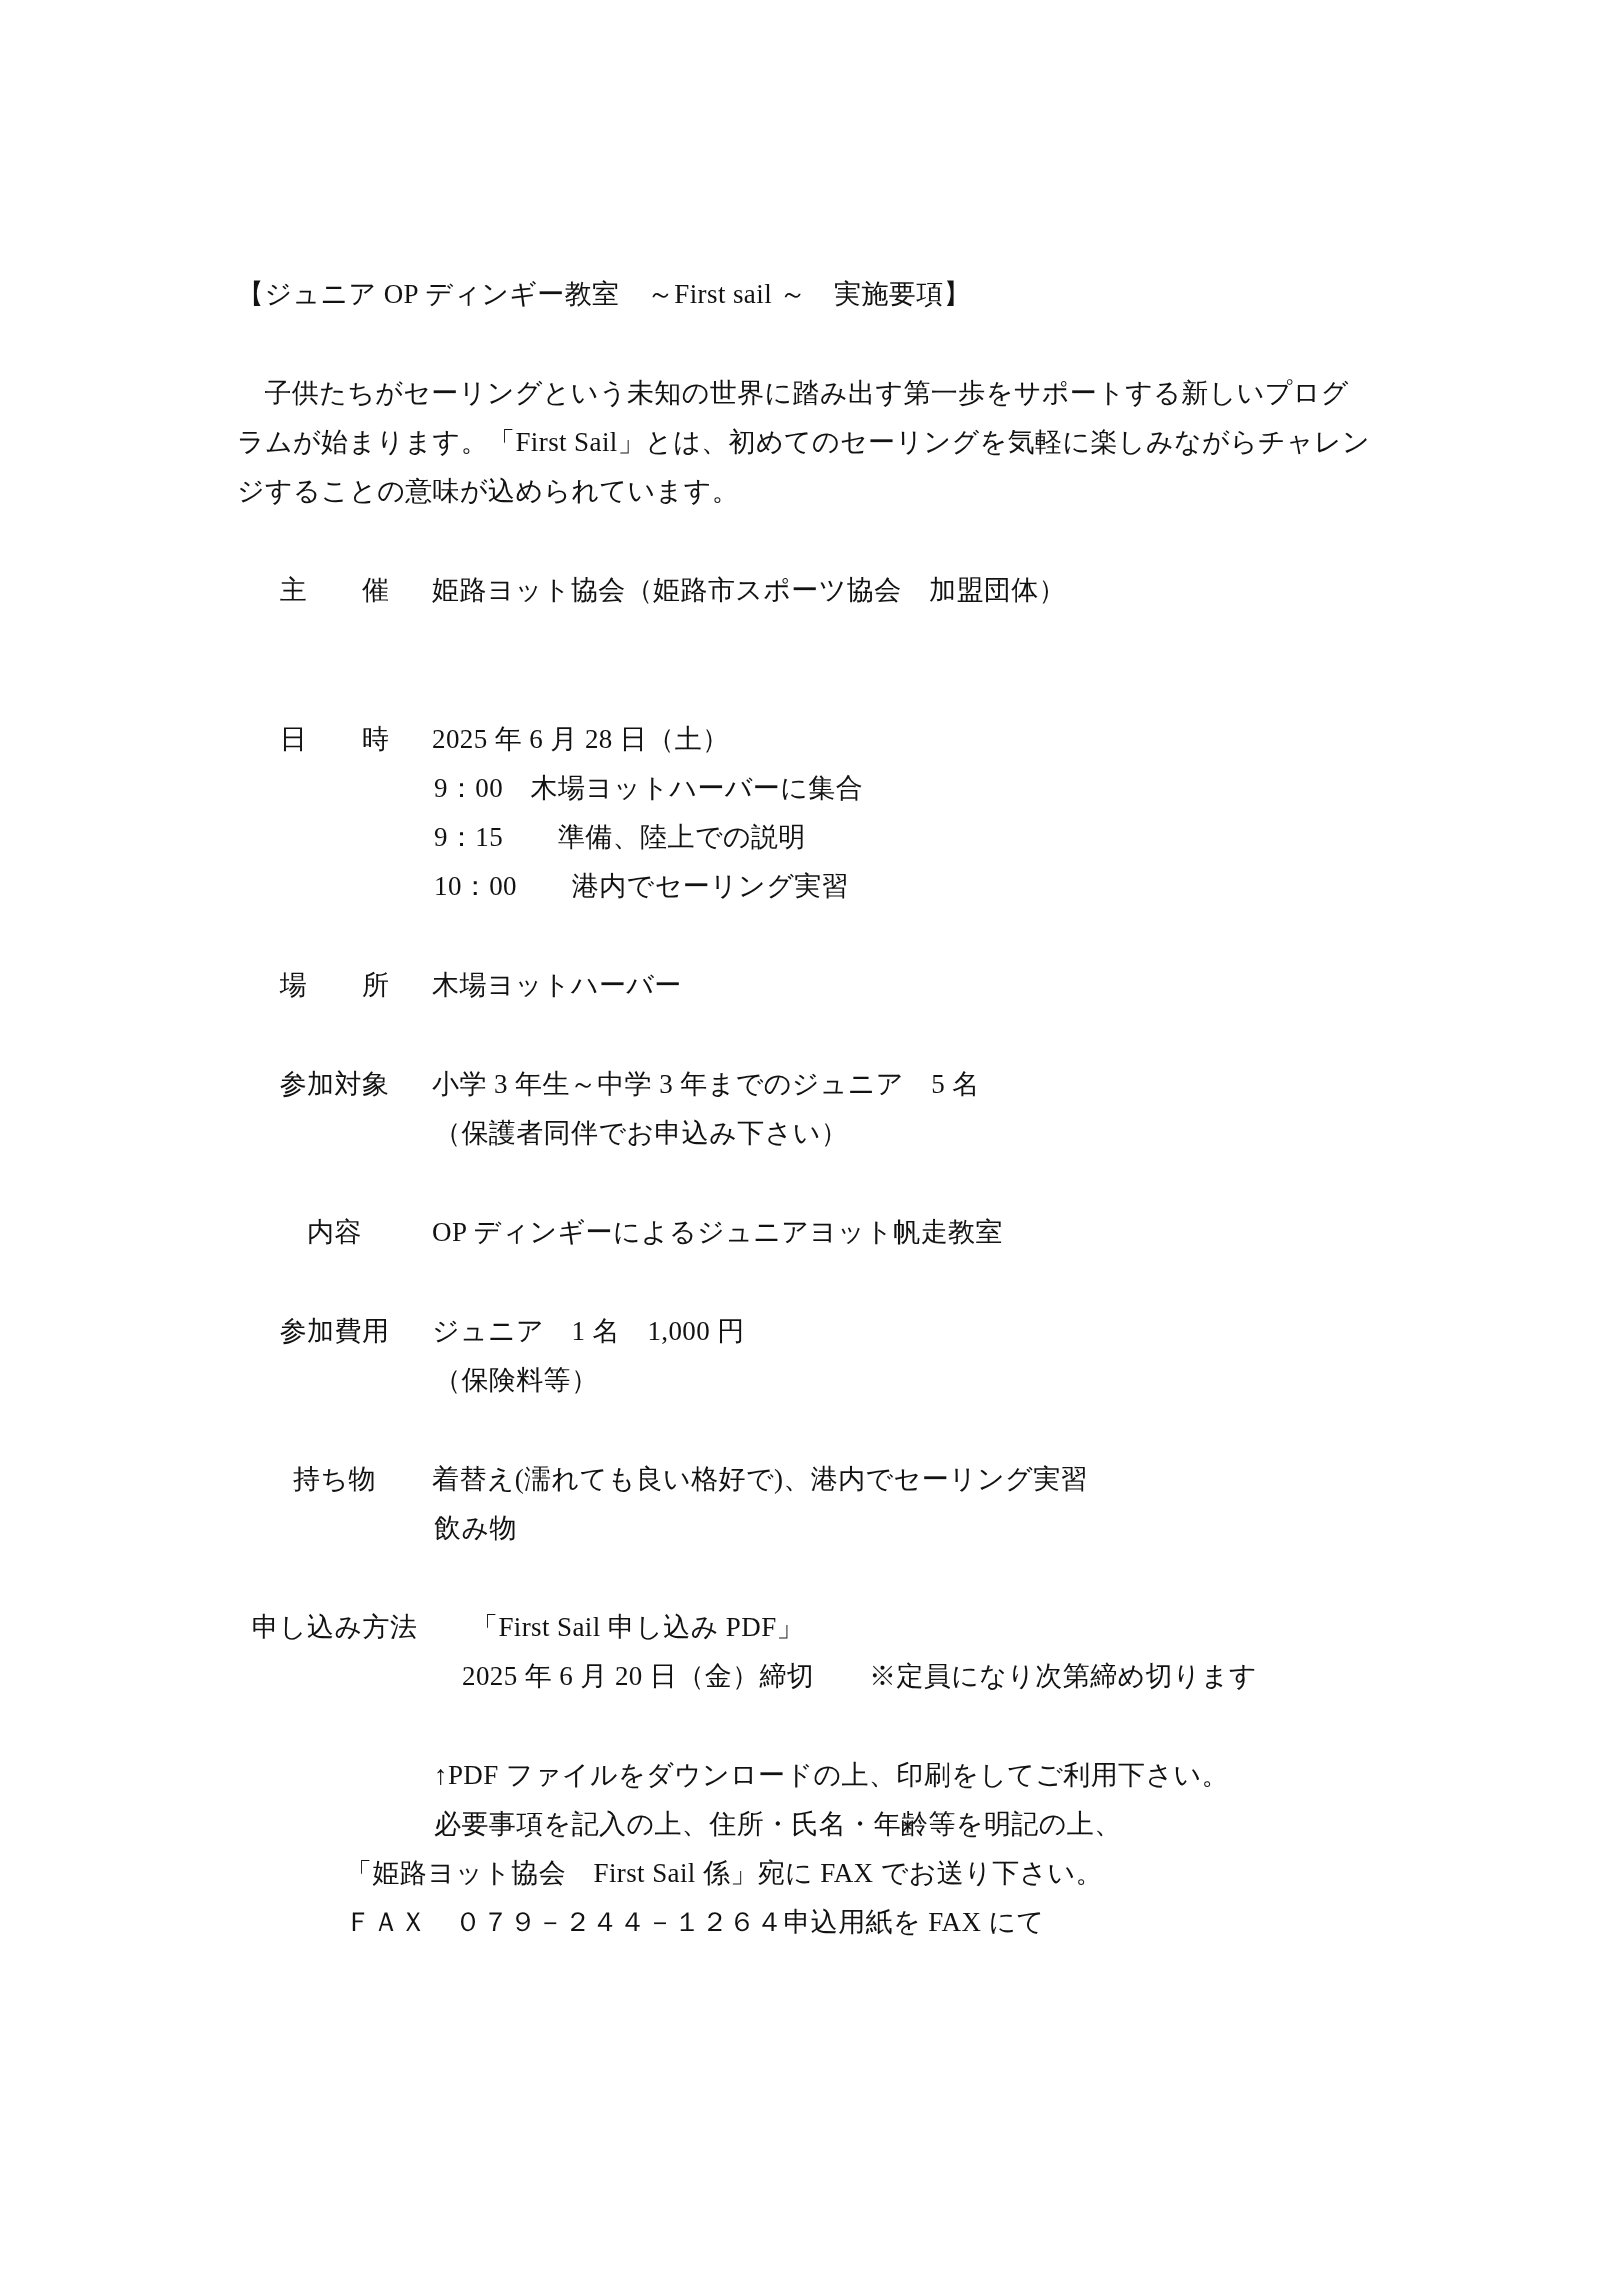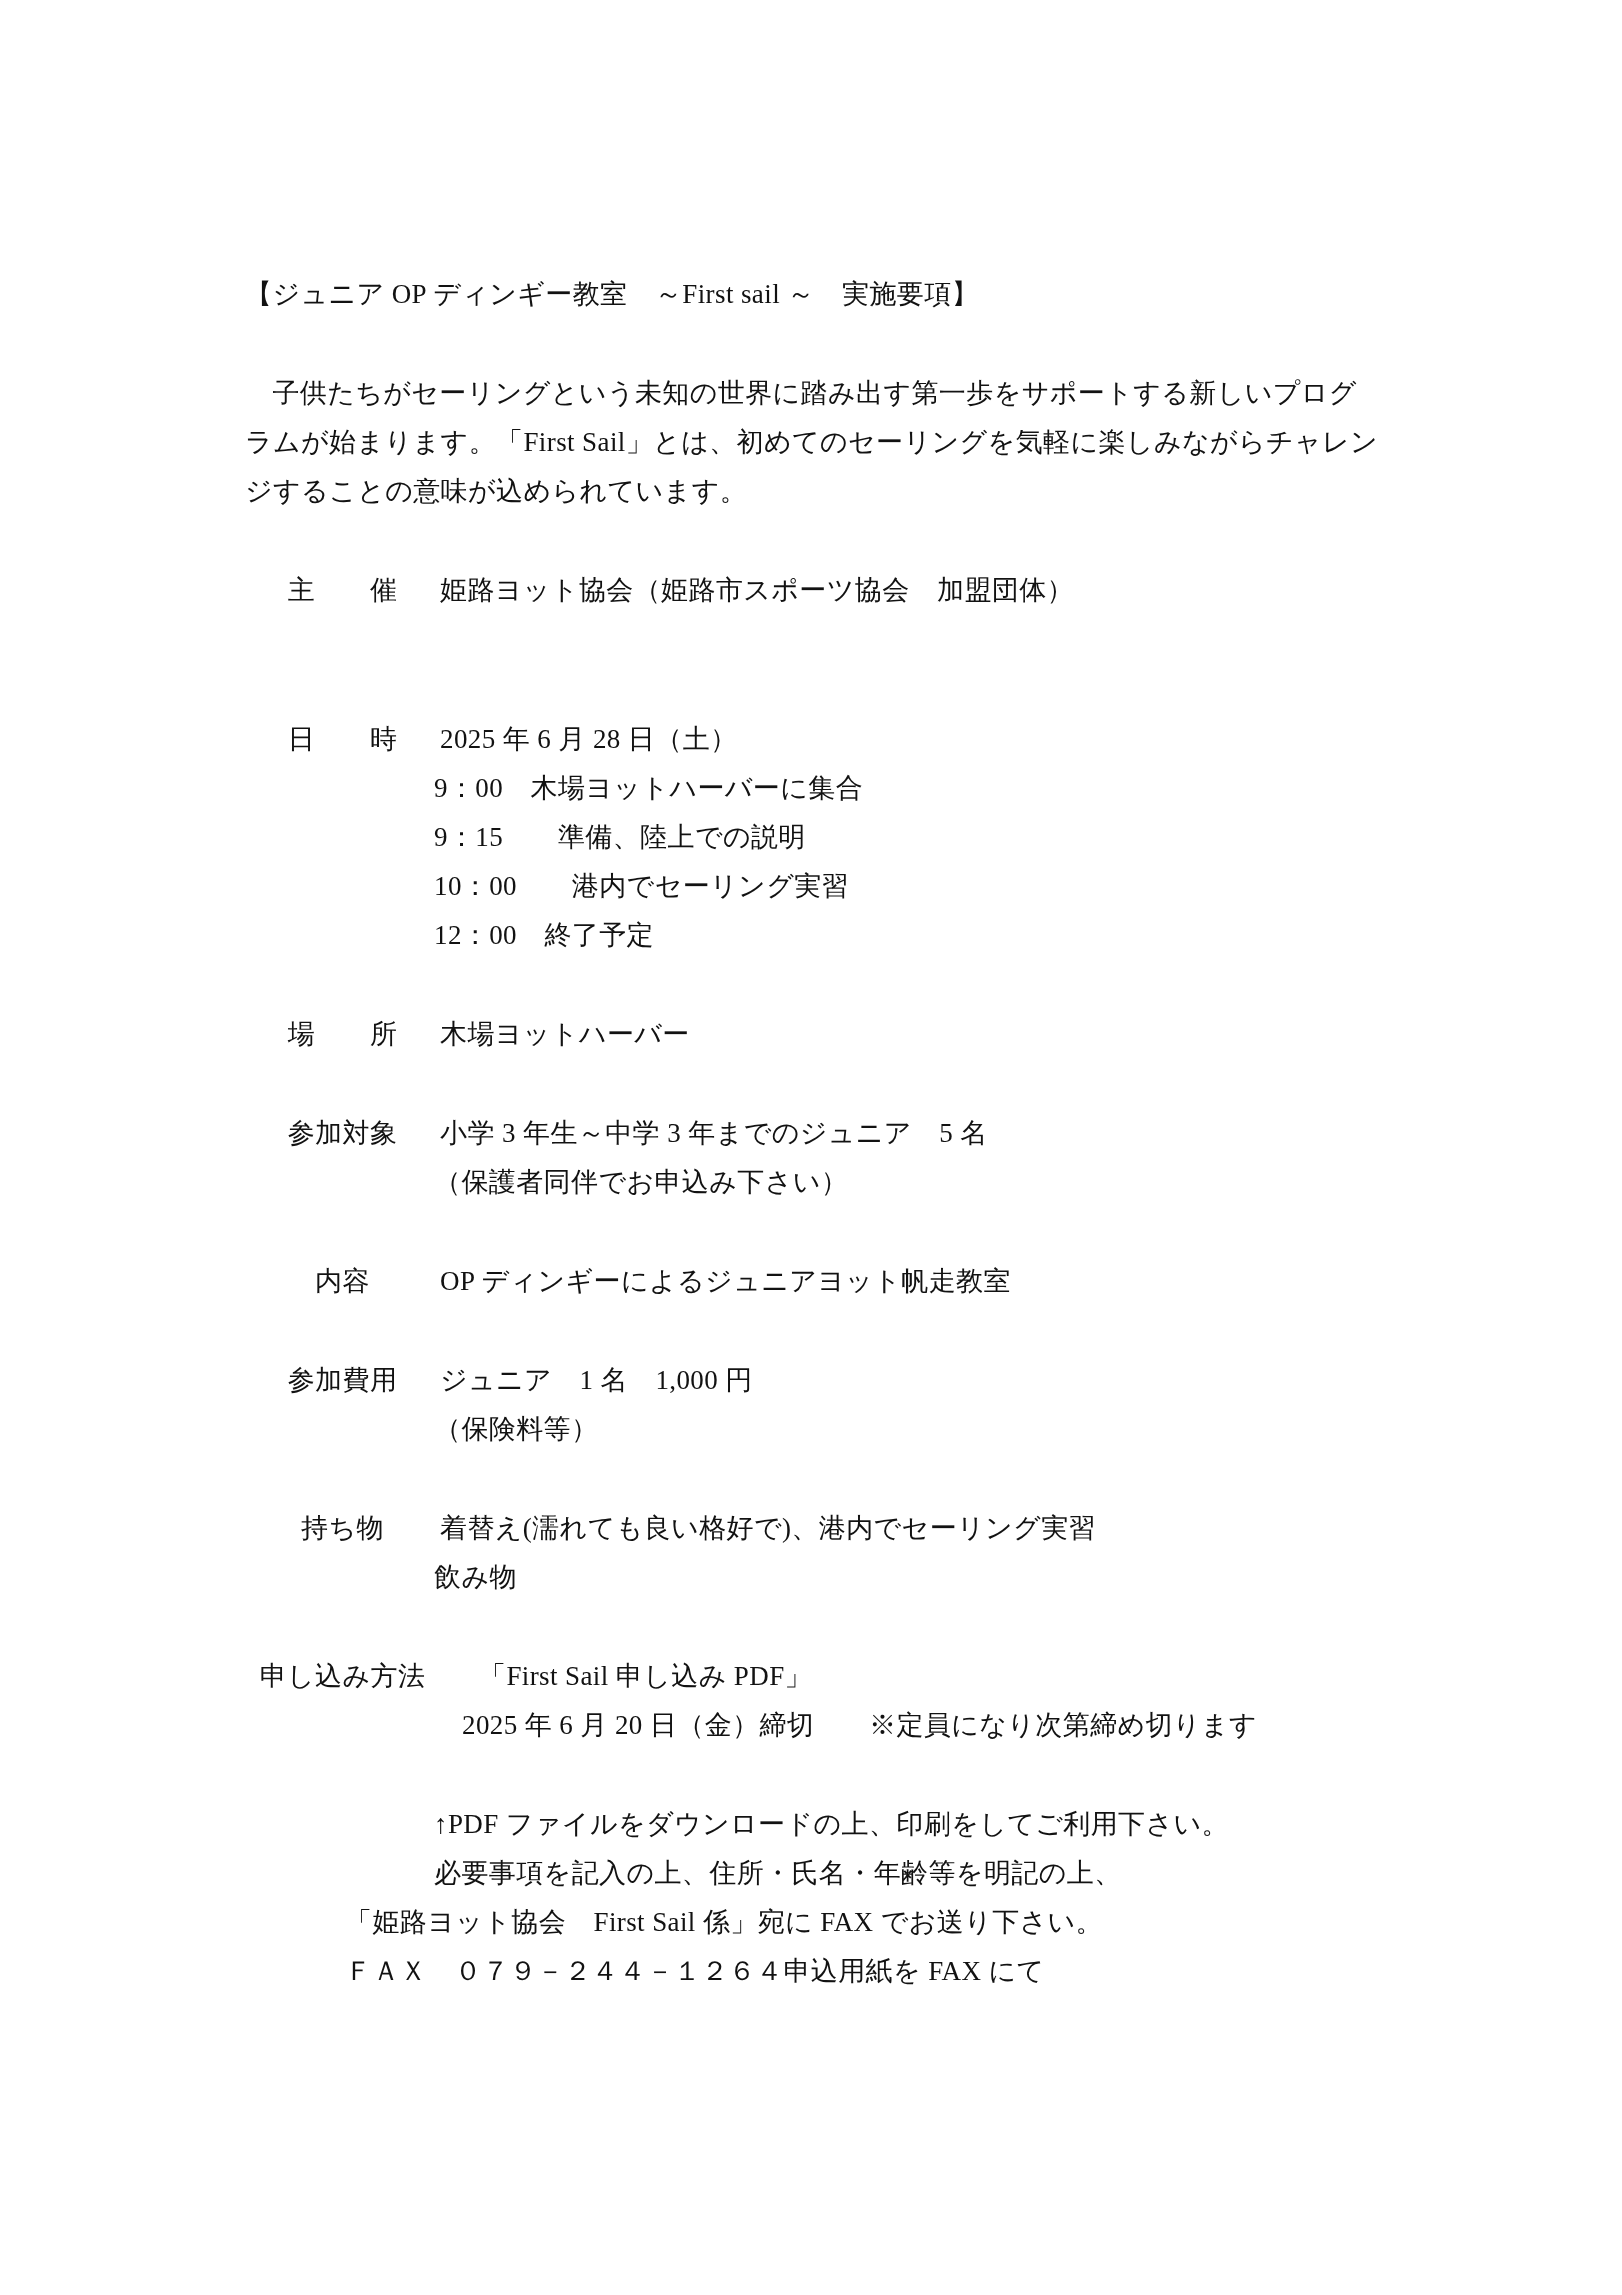--- a/index.html
+++ b/index.html
@@ -16,21 +16,20 @@
     padding-top:270px;
     padding-left:237px;
     box-sizing:border-box;
   }
   .ln{
     height:49px;
     line-height:49px;
     font-size:27px;
     white-space:pre;
     letter-spacing:0.4px;
-    margin-left:8px;
   }
   .blank{height:50px;}
   .label{
     display:inline-block;
     width:195px;
     vertical-align:top;
     text-align:center;
   }
   
   .cont{margin-left:197px;}
@@ -61,21 +60,20 @@
 
     <div class="blank"></div>
 
 
     <div class="blank"></div>
 
     <div class="ln"><span class="label">日　　時</span><span>2025 年 6 月 28 日（土）</span></div>
     <div class="ln cont"><span>9：00　木場ヨットハーバーに集合</span></div>
     <div class="ln cont"><span>9：15　　準備、陸上での説明</span></div>
     <div class="ln cont"><span>10：00　　港内でセーリング実習</span></div>
-    <div class="ln cont"><span>12：00　終了予定</span></div>
 
     <div class="blank"></div>
 
     <div class="ln"><span class="label">場　　所</span><span>木場ヨットハーバー</span></div>
 
     <div class="blank"></div>
 
     <div class="ln"><span class="label">参加対象</span><span>小学 3 年生～中学 3 年までのジュニア　5 名</span></div>
     <div class="ln cont"><span>（保護者同伴でお申込み下さい）</span></div>
 

